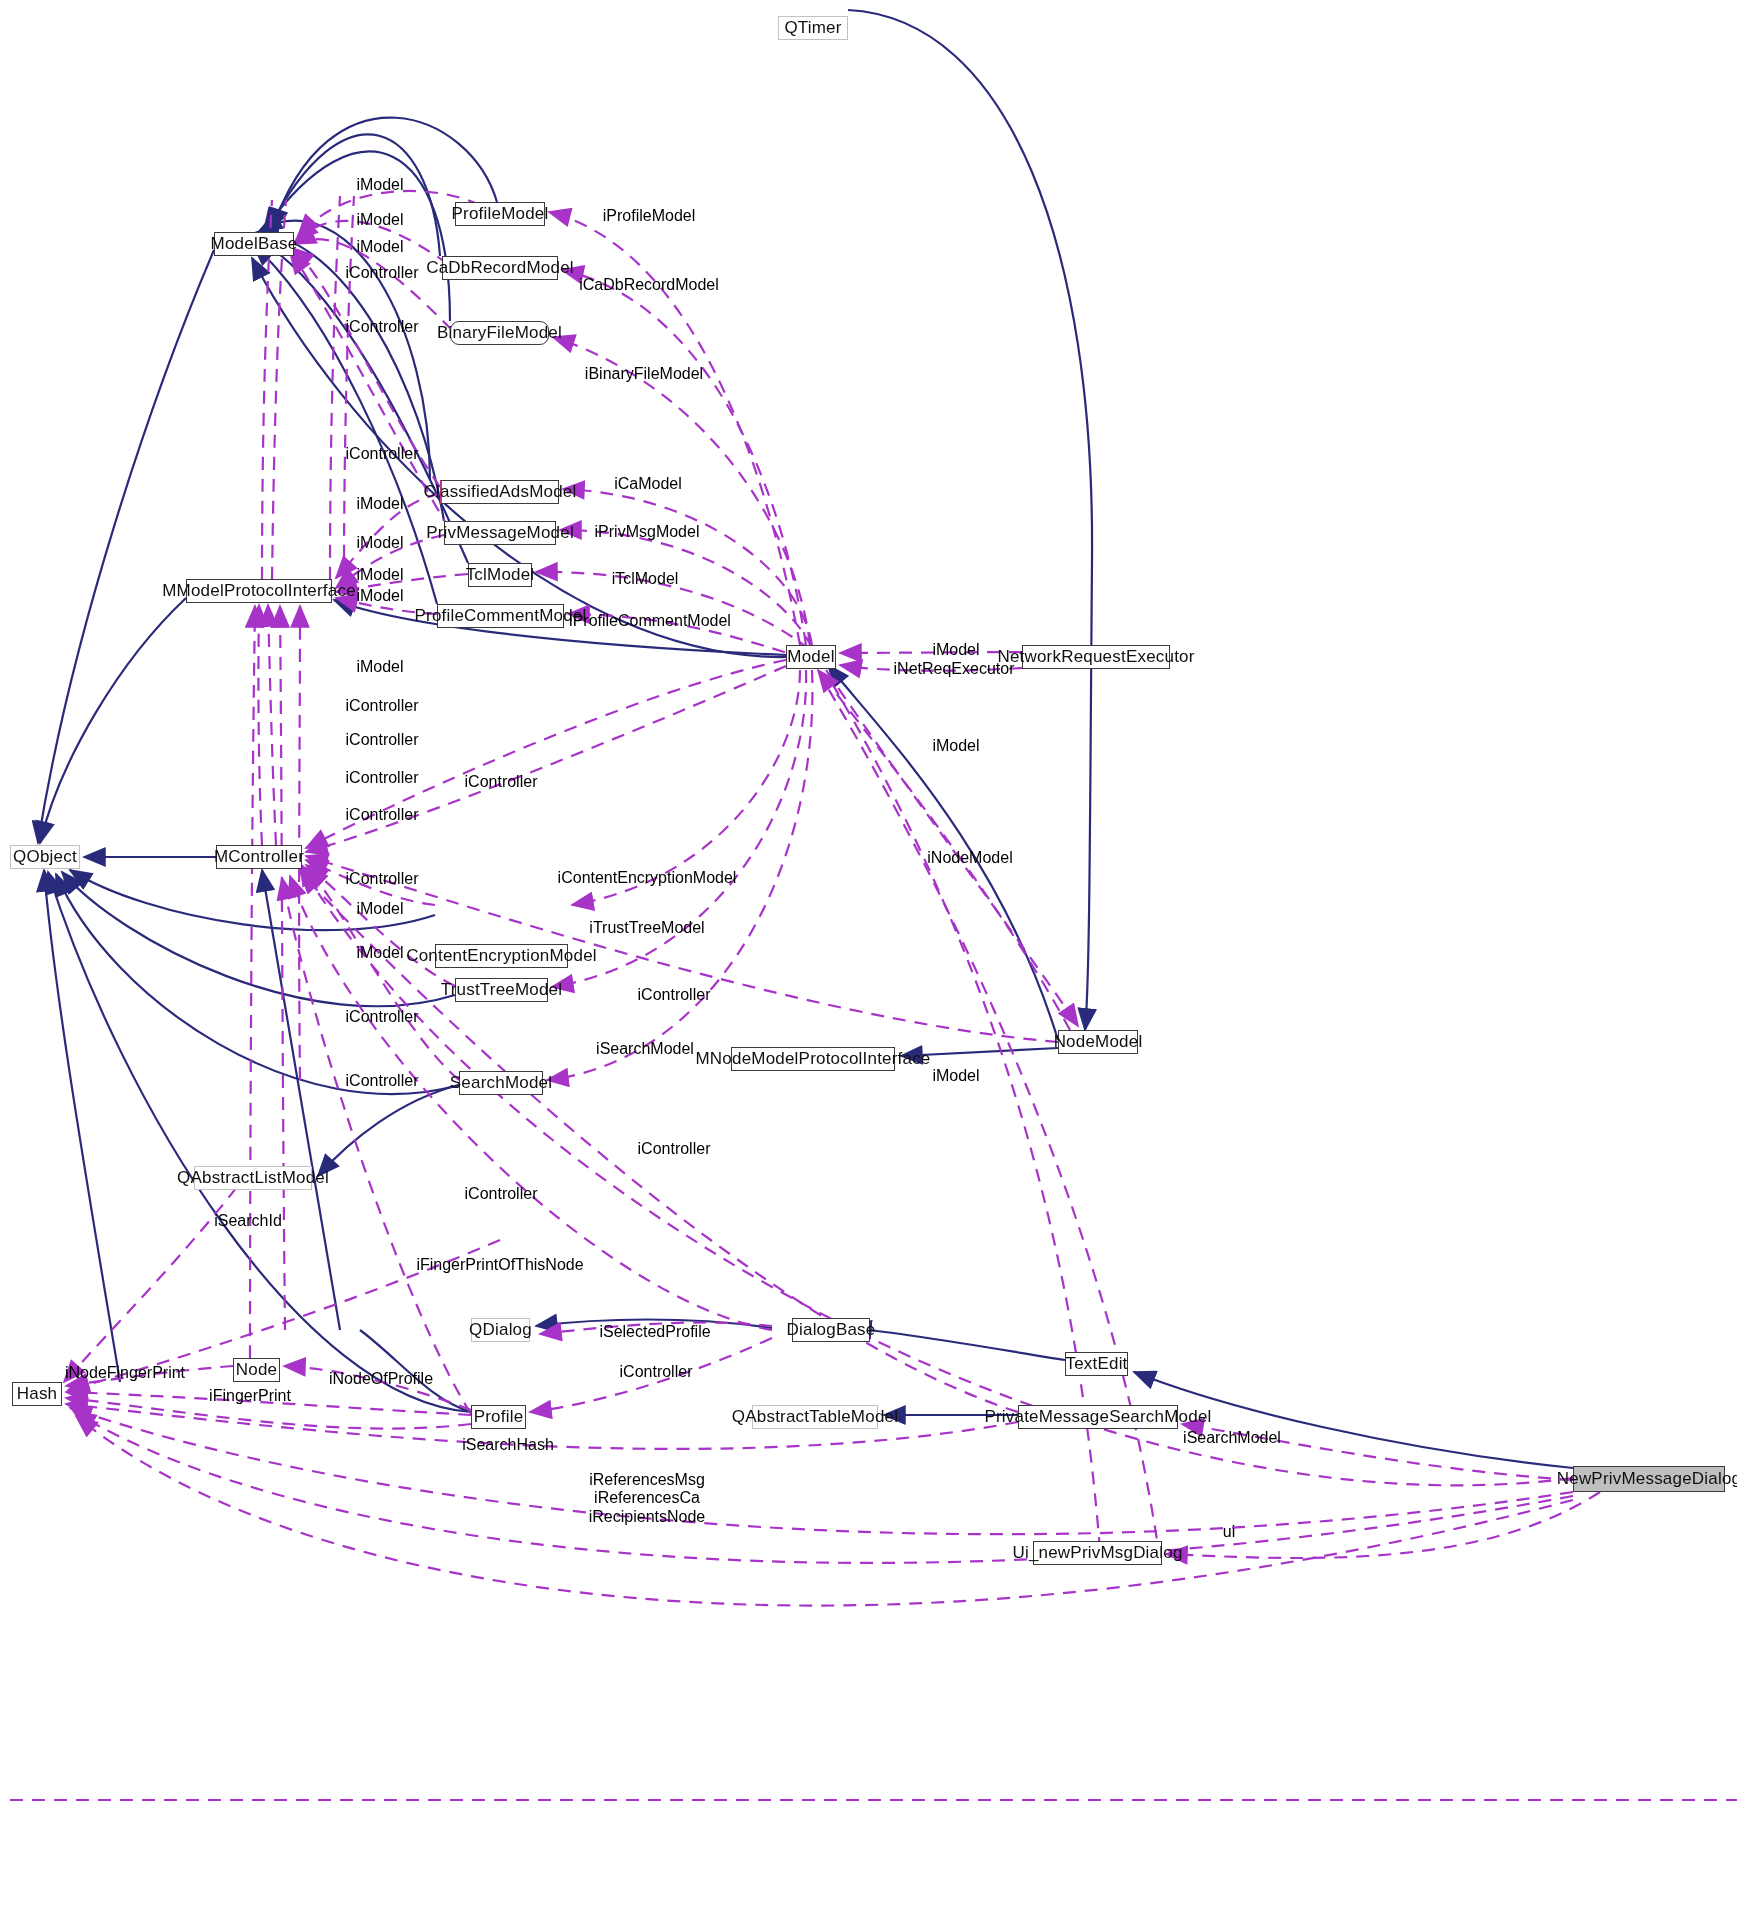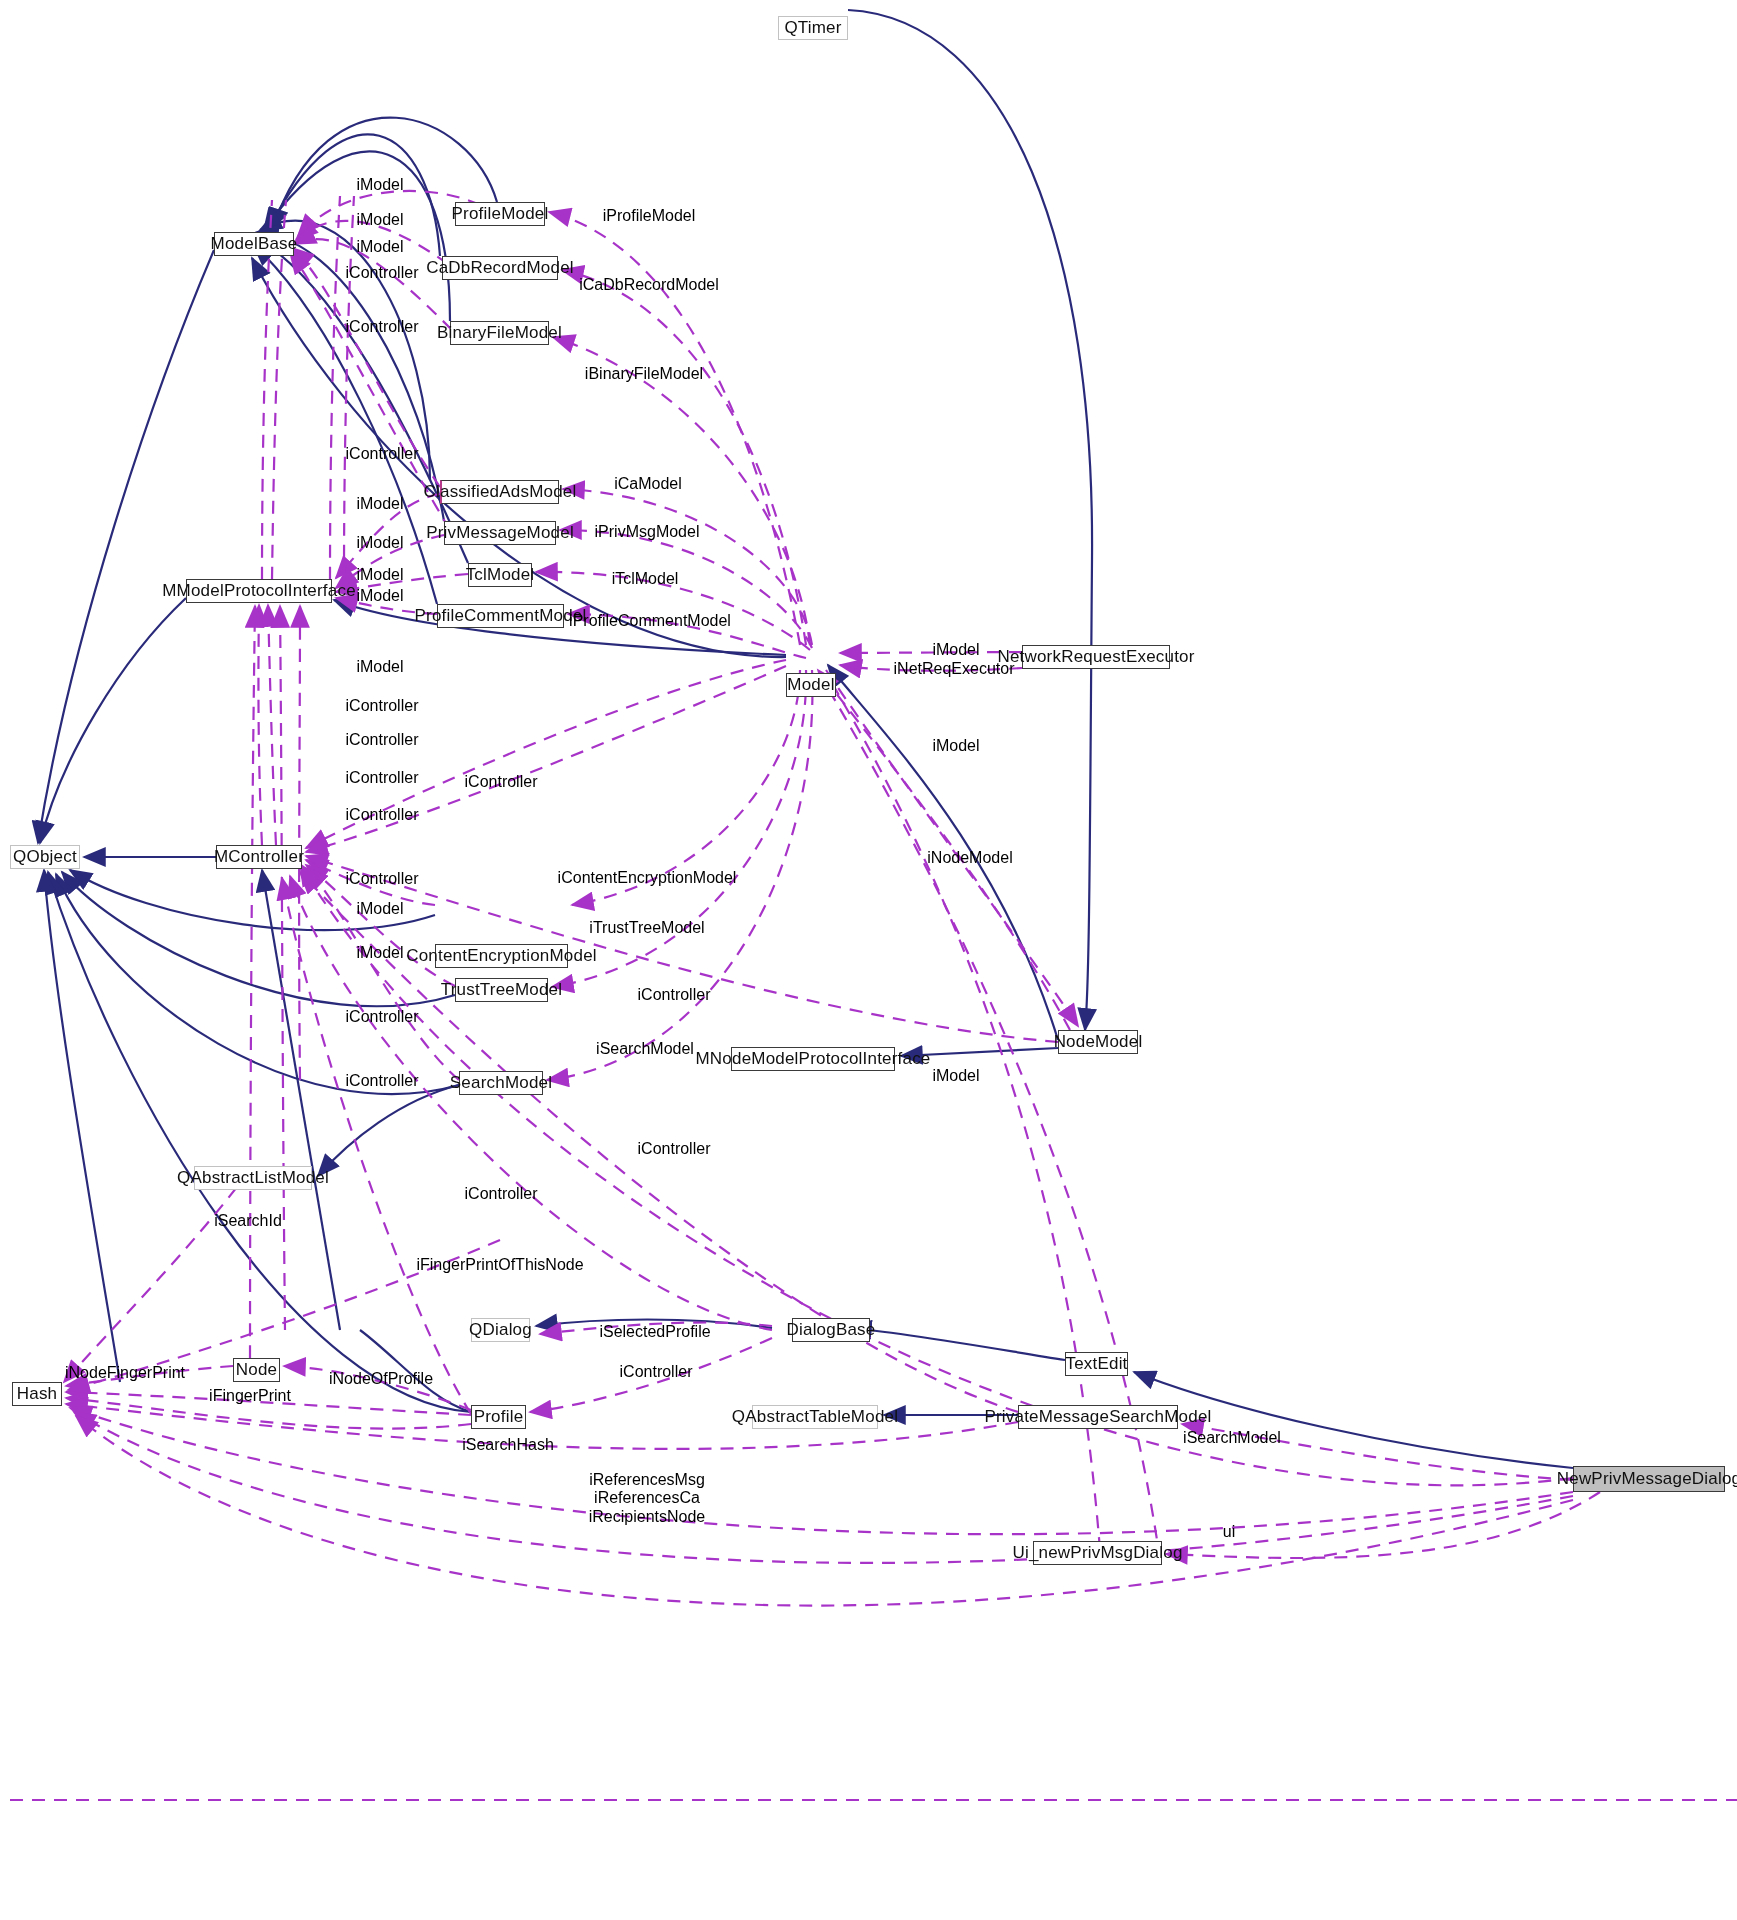--- a/index.html
+++ b/index.html
@@ -226,39 +226,39 @@
   </div>
   <div class="node-box" style="left:214px;top:232px;width:80px;height:24px;">
     <span>ModelBase</span>
   </div>
   <div class="node-box" style="left:455px;top:202px;width:90px;height:24px;">
     <span>ProfileModel</span>
   </div>
   <div class="node-box" style="left:442px;top:256px;width:116px;height:24px;">
     <span>CaDbRecordModel</span>
   </div>
-  <div class="node-box" style="left:450px;top:321px;width:99px;height:24px;">
+  <div class="node-box" style="left:450px;top:321px;width:99px;height:24px;border-radius:9px;">
     <span>BinaryFileModel</span>
   </div>
   <div class="node-box accent-left" style="left:440px;top:480px;width:119px;height:24px;">
     <span>ClassifiedAdsModel</span>
   </div>
   <div class="node-box" style="left:444px;top:521px;width:112px;height:24px;">
     <span>PrivMessageModel</span>
   </div>
   <div class="node-box" style="left:468px;top:563px;width:64px;height:24px;">
     <span>TclModel</span>
   </div>
   <div class="node-box" style="left:186px;top:579px;width:146px;height:24px;">
     <span>MModelProtocolInterface</span>
   </div>
   <div class="node-box" style="left:437px;top:604px;width:127px;height:24px;">
     <span>ProfileCommentModel</span>
   </div>
-  <div class="node-box" style="left:786px;top:645px;width:50px;height:24px;margin-top:28px;">
+  <div class="node-box" style="left:786px;top:645px;width:50px;height:24px;">
     <span>Model</span>
   </div>
   <div class="node-box" style="left:1022px;top:645px;width:148px;height:24px;">
     <span>NetworkRequestExecutor</span>
   </div>
   <div class="node-box light" style="left:10px;top:845px;width:70px;height:24px;">
     <span>QObject</span>
   </div>
   <div class="node-box" style="left:216px;top:845px;width:86px;height:24px;">
     <span>MController</span>

